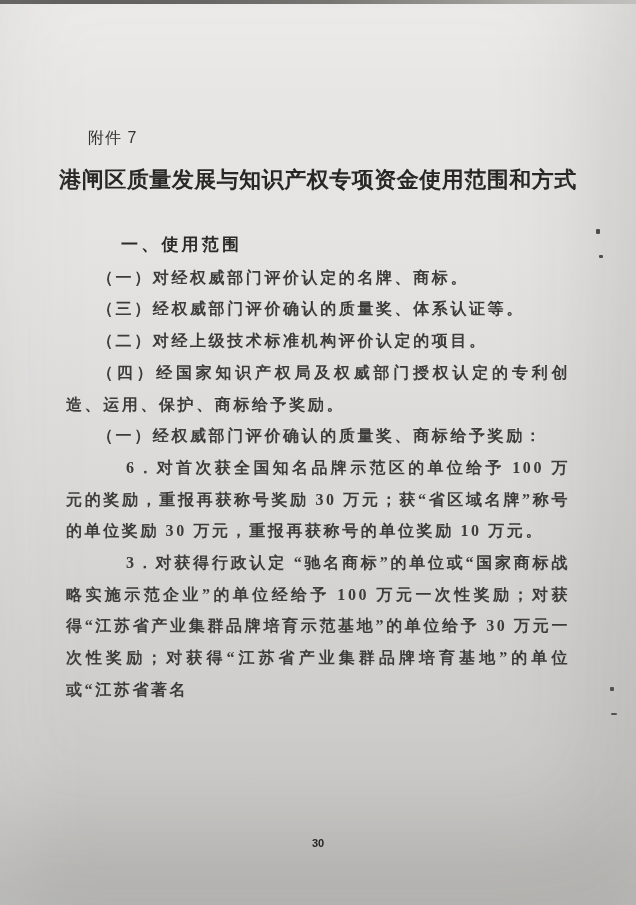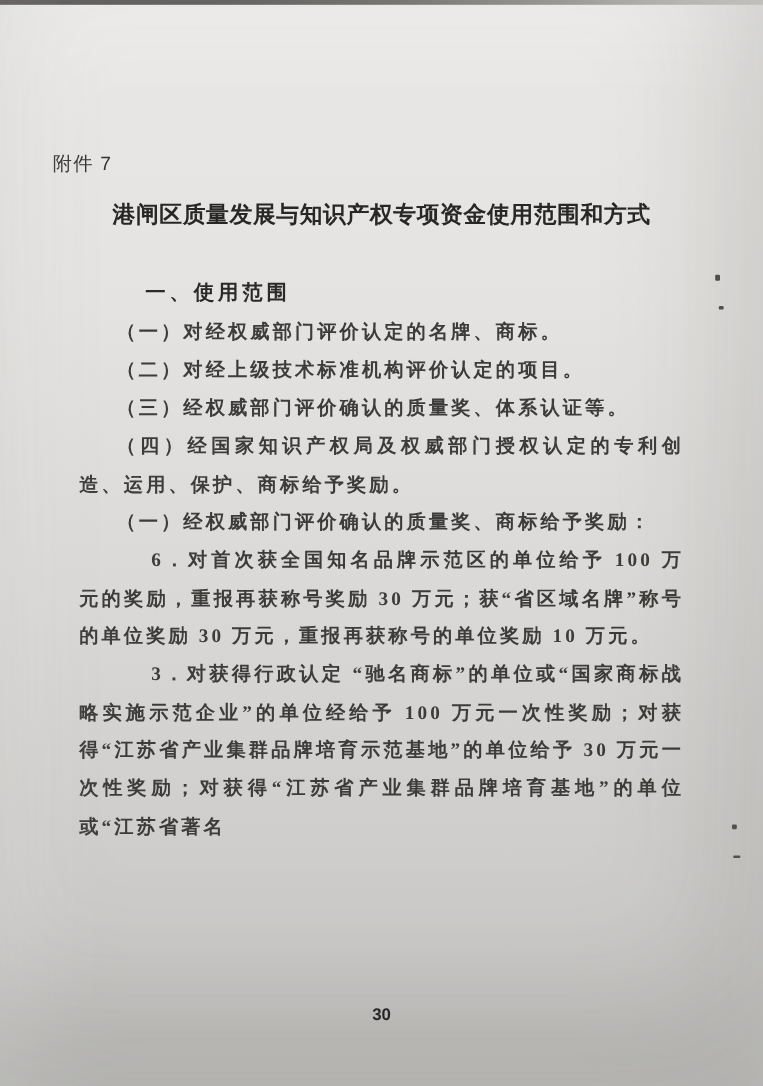--- a/index.html
+++ b/index.html
@@ -21,30 +21,30 @@
     box-shadow: inset -26px -70px 110px rgba(88,86,82,0.22),
                 inset 18px 26px 80px rgba(255,255,255,0.30);
   }
   .top-edge {
     position: absolute; top: 0; left: 0;
     width: 100%; height: 4px;
     background: linear-gradient(90deg, #343230 0%, #3e3c3a 30%, #55524e 52%, #7f7c78 72%, #b3b1ad 92%, #c8c6c2 100%);
     filter: blur(0.4px);
   }
   .attachment {
-    margin: 128px 0 0 44px;
+    margin: 128px 0 0 88px;
     font-family: "Liberation Sans", "DejaVu Sans", sans-serif;
     font-size: 16px; line-height: 20px;
     letter-spacing: 1px;
     color: #333230;
   }
   .title {
     margin: 18px 8px 0 8px;
     font-family: "Liberation Sans", "DejaVu Sans", sans-serif;
-    font-size: 19px; font-weight: bold;
+    font-size: 22px; font-weight: bold;
     line-height: 28px;
     text-align: center;
     letter-spacing: 0.5px;
     color: #282726;
   }
   .content {
     margin: 36px 66px 0 66px;
     font-size: 16px;
     line-height: 31.7px;
     letter-spacing: 2.6px;
@@ -62,21 +62,21 @@
     text-align: left;
   }
   .content p { margin: 0; font-weight: bold; }
   .p-paren { text-indent: 31px; }
   .p-num   { text-indent: 60px; }
   .page-number {
     position: absolute; top: 837px; left: 0;
     width: 100%;
     text-align: center;
     font-family: "Liberation Sans", "DejaVu Sans", sans-serif;
-    font-size: 14px; font-weight: bold;
+    font-size: 11px; font-weight: bold;
     color: #222120;
   }
   .speck {
     position: absolute;
     background: #4c4a47;
     border-radius: 1px;
   }
   .speck-1 { left: 596px; top: 229px; width: 4px; height: 5px; }
   .speck-2 { left: 599px; top: 255px; width: 4px; height: 3px; }
   .speck-3 { left: 610px; top: 687px; width: 4px; height: 4px; }
@@ -88,22 +88,22 @@
 <div class="paper">
   <div class="top-edge"></div>
 
   <div class="attachment">附件 7</div>
 
   <h1 class="title">港闸区质量发展与知识产权专项资金使用范围和方式</h1>
 
   <div class="content">
     <h2>一、使用范围</h2>
     <p class="p-paren">（一）对经权威部门评价认定的名牌、商标。</p>
+    <p class="p-paren">（三）经权威部门评价确认的质量奖、体系认证等。</p>
     <p class="p-paren">（二）对经上级技术标准机构评价认定的项目。</p>
-    <p class="p-paren">（三）经权威部门评价确认的质量奖、体系认证等。</p>
     <p class="p-paren">（四）经国家知识产权局及权威部门授权认定的专利创造、运用、保护、商标给予奖励。</p>
 
     <p class="p-paren">（一）经权威部门评价确认的质量奖、商标给予奖励：</p>
     <p class="p-num">6．对首次获全国知名品牌示范区的单位给予 100 万元的奖励，重报再获称号奖励 30 万元；获“省区域名牌”称号的单位奖励 30 万元，重报再获称号的单位奖励 10 万元。</p>
     <p class="p-num">3．对获得行政认定 “驰名商标”的单位或“国家商标战略实施示范企业”的单位经给予 100 万元一次性奖励；对获得“江苏省产业集群品牌培育示范基地”的单位给予 30 万元一次性奖励；对获得“江苏省产业集群品牌培育基地”的单位或“江苏省著名</p>
   </div>
 
   <div class="page-number">30</div>
 
   <div class="speck speck-1"></div>

